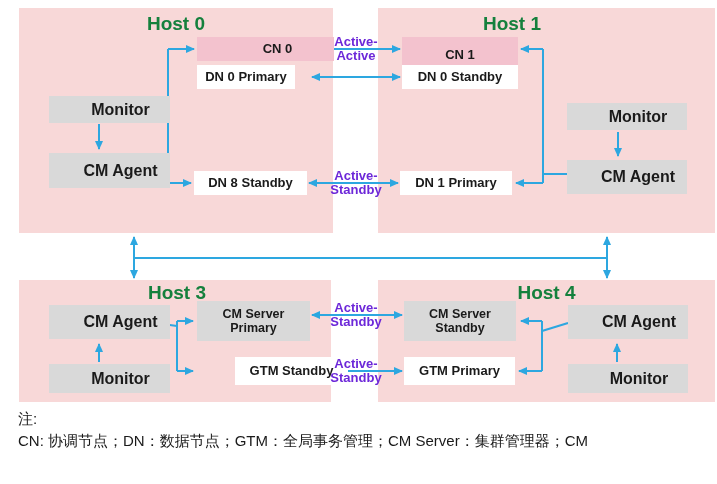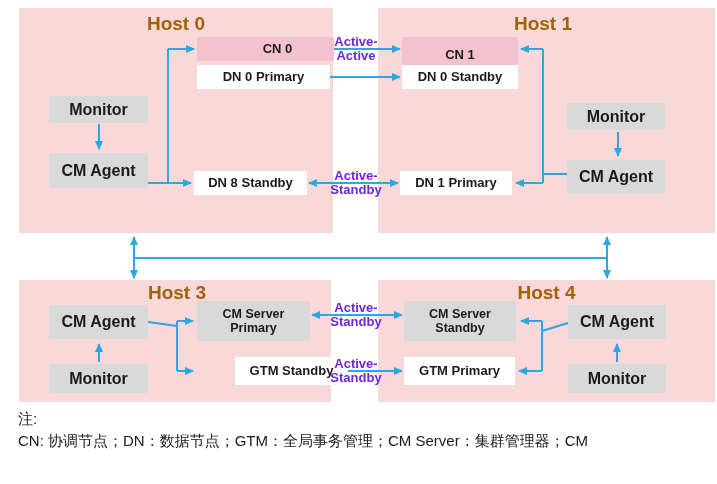--- a/index.html
+++ b/index.html
@@ -1,31 +1,31 @@
 <!DOCTYPE html>
 <html><head>
 <meta charset="utf-8">
 <style>
   html,body{margin:0;padding:0;background:#ffffff;}
   .canvas{
     position:relative;width:717px;height:484px;background:#ffffff;
     font-family:"Liberation Sans",sans-serif;color:#1a1a1a;overflow:hidden;
   }
   .panel{position:absolute;background:#f8d8d8;}
-  .host-title{position:absolute;font-weight:bold;font-size:19px;text-align:center;color:#a16207;}
+  .host-title{position:absolute;font-weight:bold;font-size:19px;text-align:center;color:#15803d;}
   .connectors{position:absolute;left:0;top:0;width:717px;height:484px;pointer-events:none;}
   .node{
     position:absolute;display:flex;align-items:center;justify-content:center;
     text-align:center;font-weight:bold;font-size:13px;line-height:1.12;
     color:#1a1a1a;white-space:pre-line;
   }
   .node.gray{background:#d9d9d9;}
   .node.white{background:#ffffff;}
   .node.pink{background:#f3c2ce;}
-  .node.big{font-size:16px;}
+  .node.big{font-size:16px;padding-left:22px;}
   .node.two-line{font-size:12.5px;}
   .link-label{
     position:absolute;width:80px;text-align:center;font-weight:bold;
     font-size:13px;line-height:14px;color:#6d28d9;white-space:pre-line;
   }
   .note{position:absolute;left:18px;top:408px;font-size:15px;line-height:22px;color:#1a1a1a;}
 </style>
 </head>
 <body>
 
@@ -74,26 +74,26 @@
 
       <line x1="542" y1="321" x2="542" y2="371"></line>
       <line x1="542" y1="321" x2="521" y2="321" marker-end="url(#ah)"></line>
       <line x1="542" y1="371" x2="519" y2="371" marker-end="url(#ah)"></line>
       <line x1="568" y1="323" x2="542" y2="331"></line>
       <line x1="617" y1="362" x2="617" y2="344" marker-end="url(#ah)"></line>
     </g>
   </svg>
 
   <div class="host-title" style="left:19px;top:13px;width:314px;">Host 0</div>
-  <div class="host-title" style="left:378px;top:13px;width:268px;padding-left:31px;">Host 1</div>
+  <div class="host-title" style="left:378px;top:13px;width:268px;">Host 1</div>
   <div class="host-title" style="left:19px;top:282px;width:316px;">Host 3</div>
   <div class="host-title" style="left:378px;top:282px;width:337px;">Host 4</div>
 
   <div class="node pink" style="left:197px;top:37px;width:113px;height:24px;padding-left:24px;">CN 0</div>
-  <div class="node white" style="left:197px;top:65px;width:133px;height:24px;">DN 0 Primary</div>
+  <div class="node white" style="left:197px;top:65px;width:98px;height:24px;">DN 0 Primary</div>
   <div class="node gray big" style="left:49px;top:96px;width:99px;height:27px;">Monitor</div>
   <div class="node gray big" style="left:49px;top:153px;width:99px;height:35px;">CM Agent</div>
   <div class="node white" style="left:194px;top:171px;width:113px;height:24px;">DN 8 Standby</div>
 
   <div class="node pink" style="left:402px;top:37px;width:116px;height:36px;text-align:center;">CN 1</div>
   <div class="node white" style="left:402px;top:65px;width:116px;height:24px;">DN 0 Standby</div>
   <div class="node gray big" style="left:567px;top:103px;width:98px;height:27px;">Monitor</div>
   <div class="node gray big" style="left:567px;top:160px;width:98px;height:34px;">CM Agent</div>
   <div class="node white" style="left:400px;top:171px;width:112px;height:24px;">DN 1 Primary</div>
 

